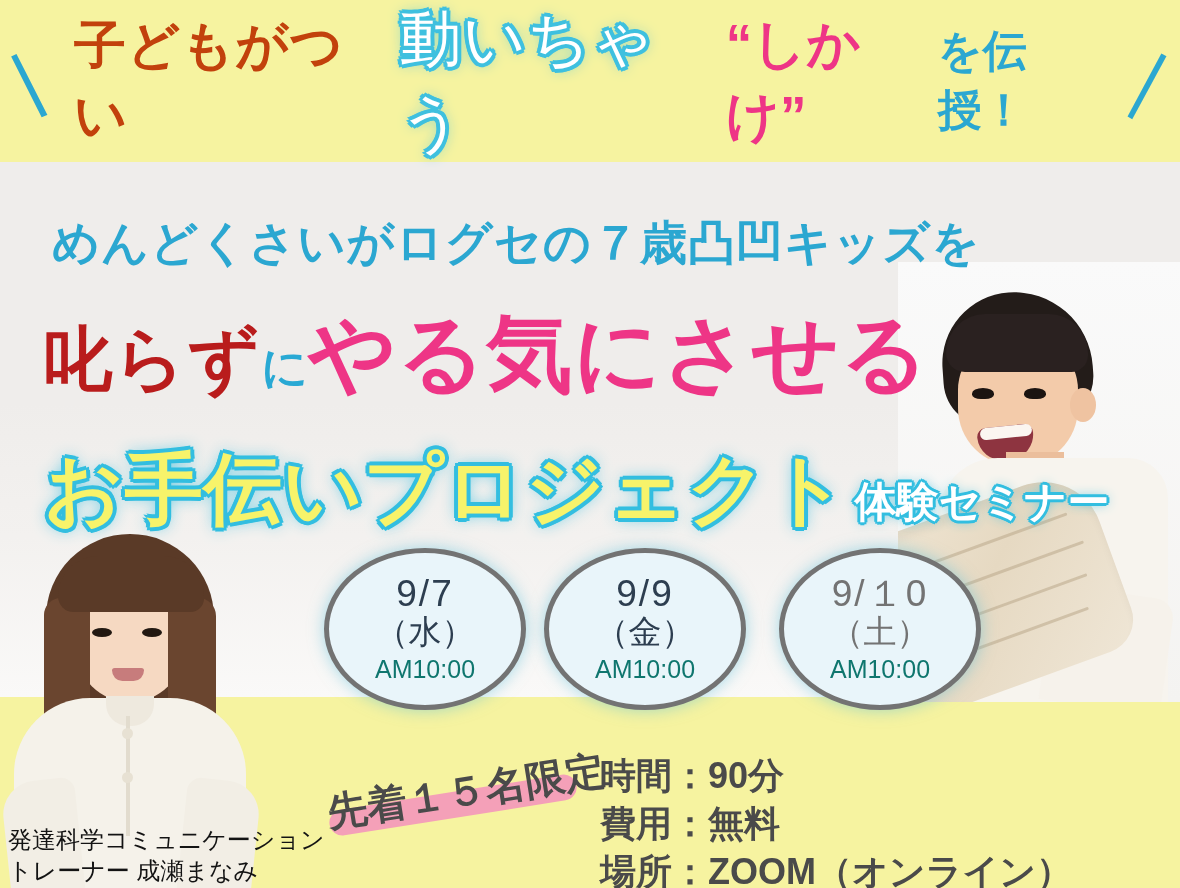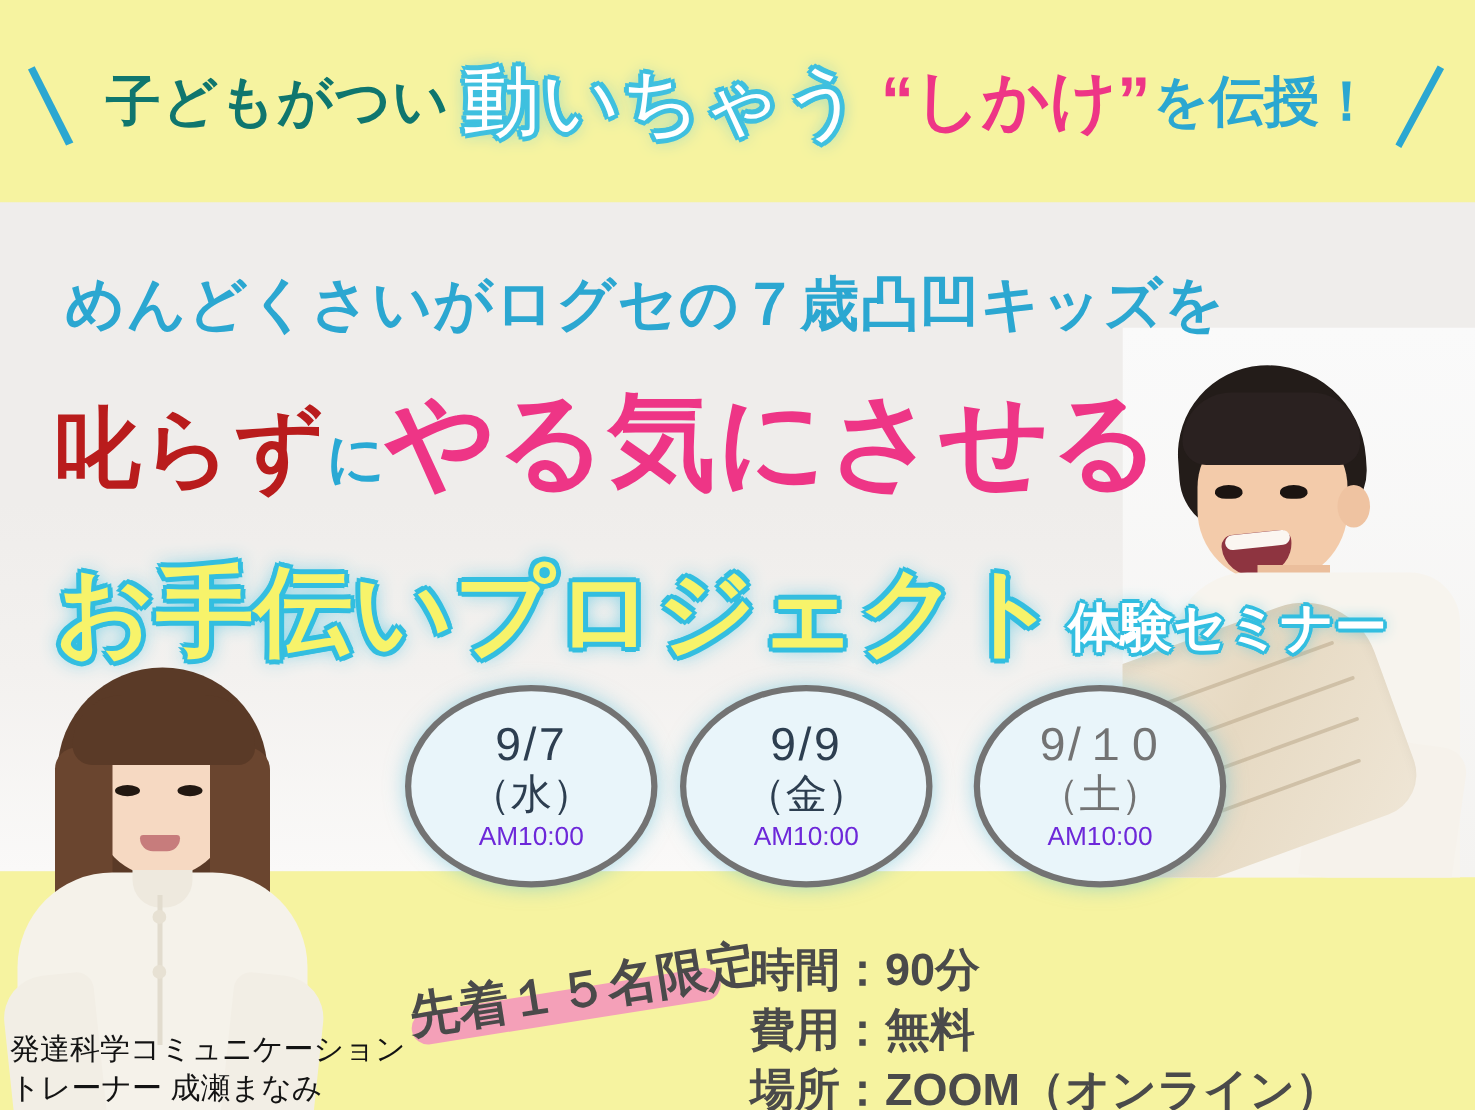--- a/index.html
+++ b/index.html
@@ -49,22 +49,22 @@
     color: #2BA7D1;
     font-size: 62px;
     font-weight: 700;
     line-height: 1;
     display: inline-block;
   }
   .slash-l { transform: rotate(14deg); margin-right: 6px; }
   .slash-r { transform: rotate(-14deg); margin-left: 8px; }
 
   .ts-a {
-    color: #0f766e;
-    font-size: 44px;
+    color: #c2410c;
+    font-size: 52px;
     font-weight: 700;
     letter-spacing: 1px;
     margin: 0 10px 0 6px;
   }
   .ts-b {
     color: #ffffff;
     font-size: 62px;
     font-weight: 400;
     letter-spacing: 1px;
     margin-right: 14px;
@@ -392,23 +392,23 @@
     letter-spacing: 2px;
     line-height: 1.12;
   }
   .dc-day {
     font-size: 33px;
     font-weight: 400;
     color: #2D3E50;
     line-height: 1.12;
   }
   .dc-time {
-    font-size: 21px;
+    font-size: 25px;
     font-weight: 400;
-    color: #6d28d9;
+    color: #0f766e;
     letter-spacing: 0px;
     line-height: 1.3;
     margin-top: 2px;
   }
   .dc3 .dc-date, .dc3 .dc-day { color: #737373; }
 
   
   .limit-wrap {
     position: absolute;
     left: 318px; top: 756px;

